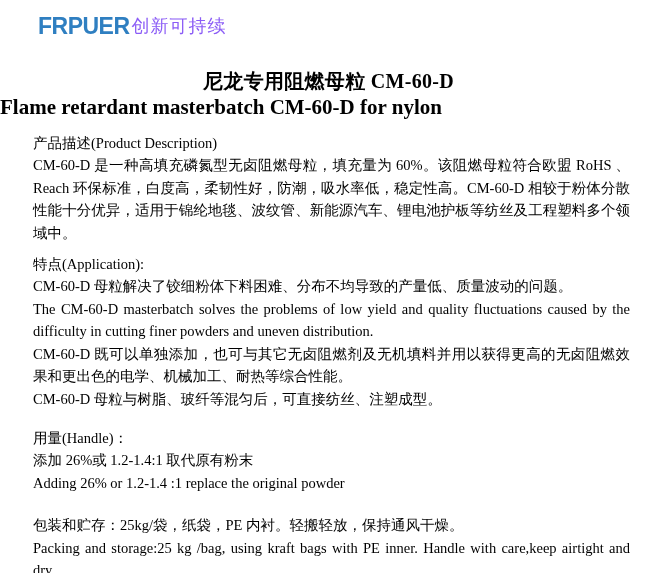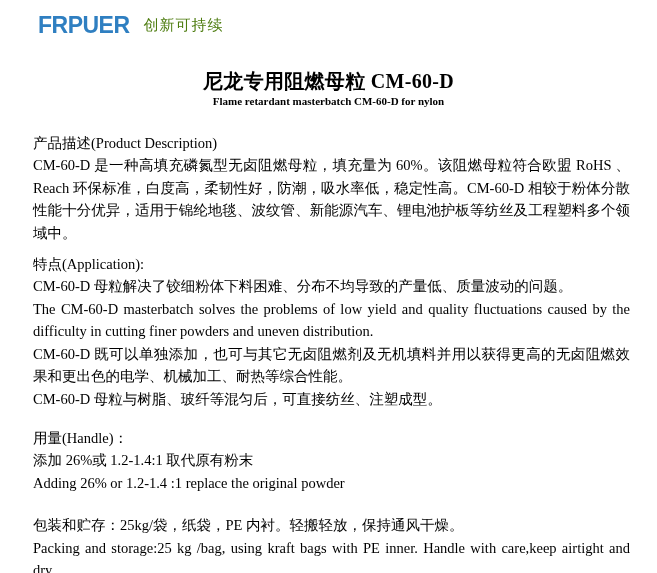--- a/index.html
+++ b/index.html
@@ -35,45 +35,43 @@
     font-size: 23px;
     font-weight: bold;
     letter-spacing: -0.5px;
     color: #2f7fc1;
     line-height: 1;
     position: relative;
     padding-right: 2px;
   }
   .logo-slogan {
     font-family: "Liberation Sans", sans-serif;
-    font-size: 15px;
-    color: #4d7c0f;
-    margin-left: 12px;
+    font-size: 18px;
+    color: #8b5cf6;
     letter-spacing: 1px;
   }
 
   
   .title-cn {
     position: absolute;
     top: 68px;
     left: 0;
     width: 657px;
     text-align: center;
     font-size: 20px;
     font-weight: bold;
     font-family: "Liberation Serif", serif;
     letter-spacing: 0.3px;
   }
   .title-en {
     position: absolute;
     top: 95px;
     left: 0;
     width: 657px;
-    text-align: center;
-    font-size: 11px;
+    font-size: 21px;
     font-weight: bold;
     font-family: "Liberation Serif", serif;
   }
 
   
   .content {
     position: absolute;
     top: 132px;
     left: 33px;
     width: 597px;

